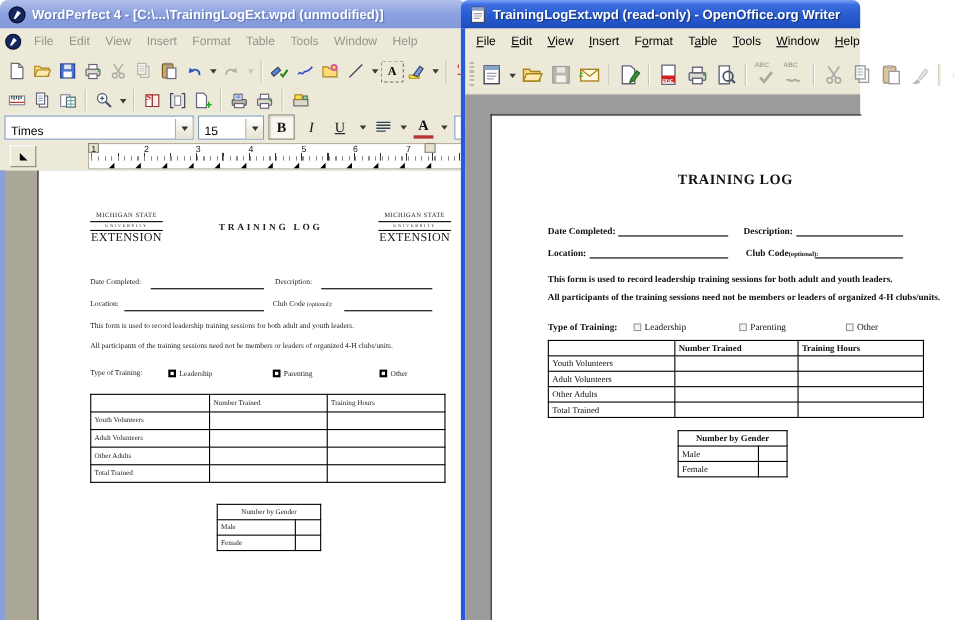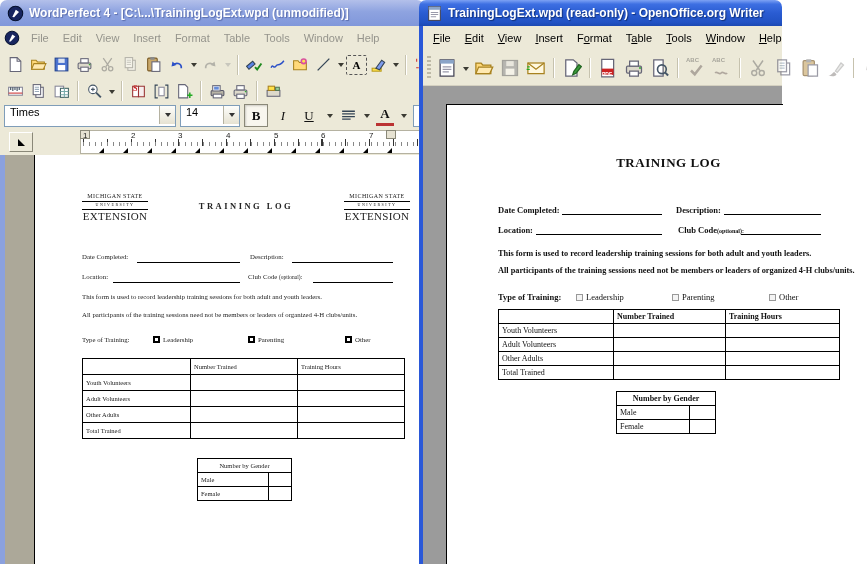--- a/index.html
+++ b/index.html
@@ -45,21 +45,21 @@
   .sep{width:1px;height:20px;background:#c6c2ae;border-right:1px solid #fff;margin:0 4px;flex:0 0 auto;}
   .grip{width:4px;height:24px;margin:0 3px 0 0;flex:0 0 auto;
         background:repeating-linear-gradient(180deg,#bdb9a6 0 2px,#ece9d8 2px 4px);}
   .ovl{position:absolute;pointer-events:none;font-weight:bold;}
   .abc-ovl{top:2px;left:3px;font-size:6px;color:#444;letter-spacing:0;}
   .pdf-ovl{bottom:4px;left:7px;font-size:5px;color:#fff;}
   .s-ovl{top:4px;left:6px;font-size:8px;color:#c22;font-family:"Liberation Serif",serif;}
 
   
   .propbar{height:25px;background:#ece9d8;display:flex;align-items:center;gap:4px;padding:0 4px;}
-  .combo{height:20px;background:#fff;border:1px solid #7f9db9;display:flex;align-items:flex-start;font-size:11px;flex:0 0 auto;}
+  .combo{height:20px;background:#fff;border:1px solid #7f9db9;display:flex;align-items:flex-end;font-size:11px;flex:0 0 auto;}
   .combo .val{padding:0 5px;flex:1;white-space:nowrap;overflow:hidden;}
   .cbtn{width:15px;height:18px;background:linear-gradient(#fdfdfb,#e6e2d2);border-left:1px solid #b5b2a1;
         display:flex;align-items:center;justify-content:center;flex:0 0 auto;}
   .cbtn::after{content:"";width:0;height:0;border:3px solid transparent;border-top:4px solid #333;margin-top:4px;}
   .fmt{width:22px;height:21px;display:flex;align-items:center;justify-content:center;
        font-family:"Liberation Serif",serif;font-size:13px;color:#111;flex:0 0 auto;}
   .fmt.b{font-weight:bold;}
   .fmt.i{font-style:italic;}
   .fmt.u{text-decoration:underline;}
   .fmt.pressed{background:#f8f6ee;border:1px solid #8a8878;box-shadow:inset 1px 1px 2px rgba(0,0,0,.18);}
@@ -453,21 +453,21 @@
         </svg>
       </span>
   </div>
 
   <div class="propbar">
     <span class="combo" style="width:170px">
       <span class="val">Times</span>
         <span class="cbtn"></span>
     </span>
     <span class="combo" style="width:58px">
-      <span class="val">14</span>
+      <span class="val">15</span>
         <span class="cbtn"></span>
     </span>
     <span class="fmt b pressed">B</span>
     <span class="fmt i">I</span>
     <span class="fmt u">U</span>
     <span class="dd"></span>
     <span class="tbtn" style="width:18px">
         <svg>
           <use href="#s-justify"></use>
         </svg>

